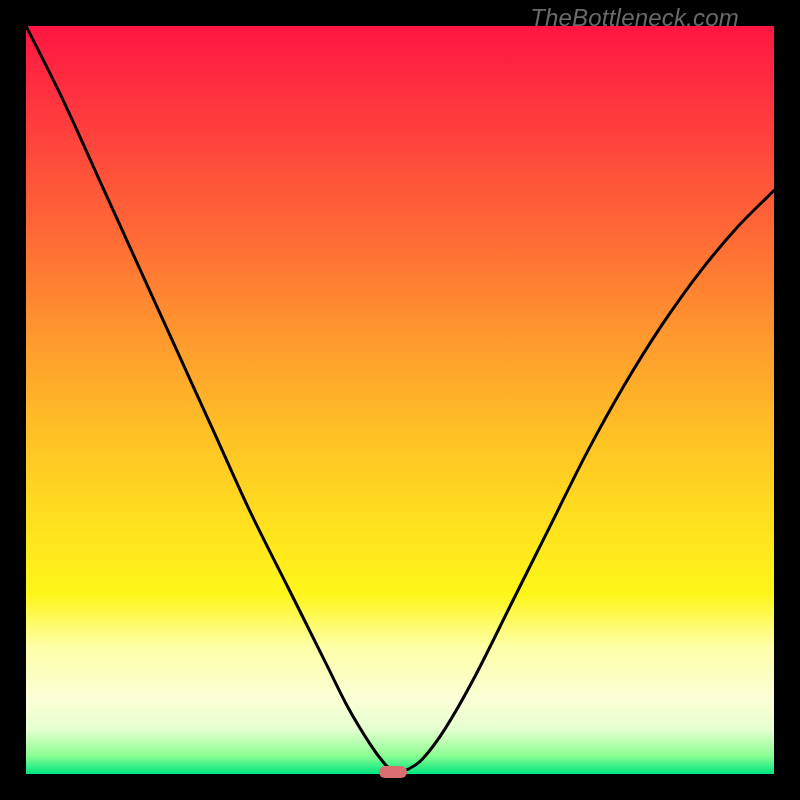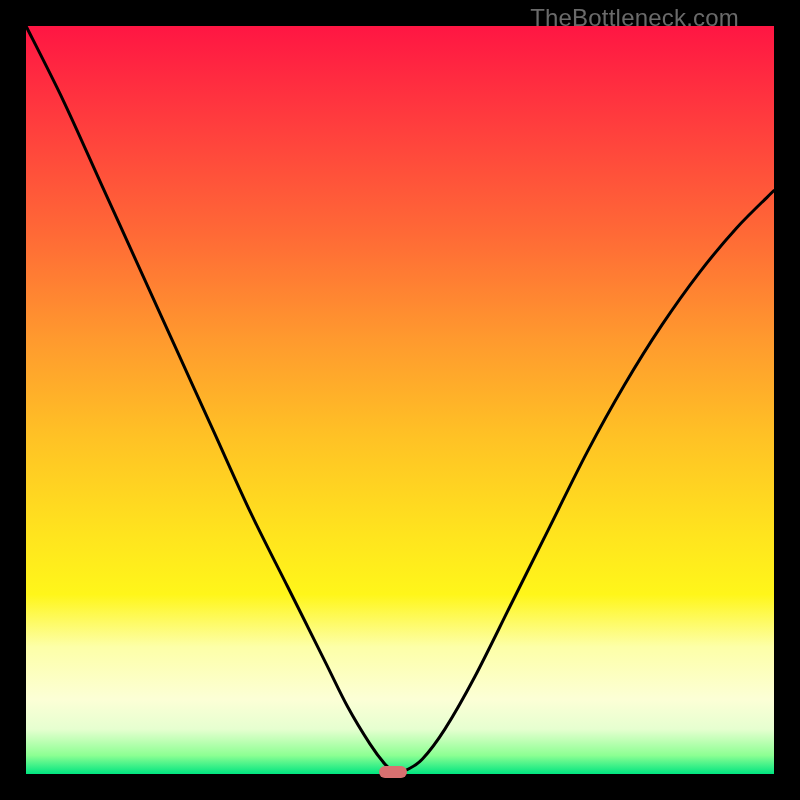--- a/index.html
+++ b/index.html
@@ -11,20 +11,21 @@
     overflow: hidden;
     font-family: Arial, Helvetica, sans-serif;
   }
   .frame {
     position: absolute;
     left: 0;
     top: 0;
     width: 749px;
     height: 800px;
     background: #000;
+    font-style: italic;
   }
   .plot-area {
     position: absolute;
     left: 26px;
     top: 26px;
     width: 748px;
     height: 748px;
     
     background: linear-gradient(
       to bottom,

